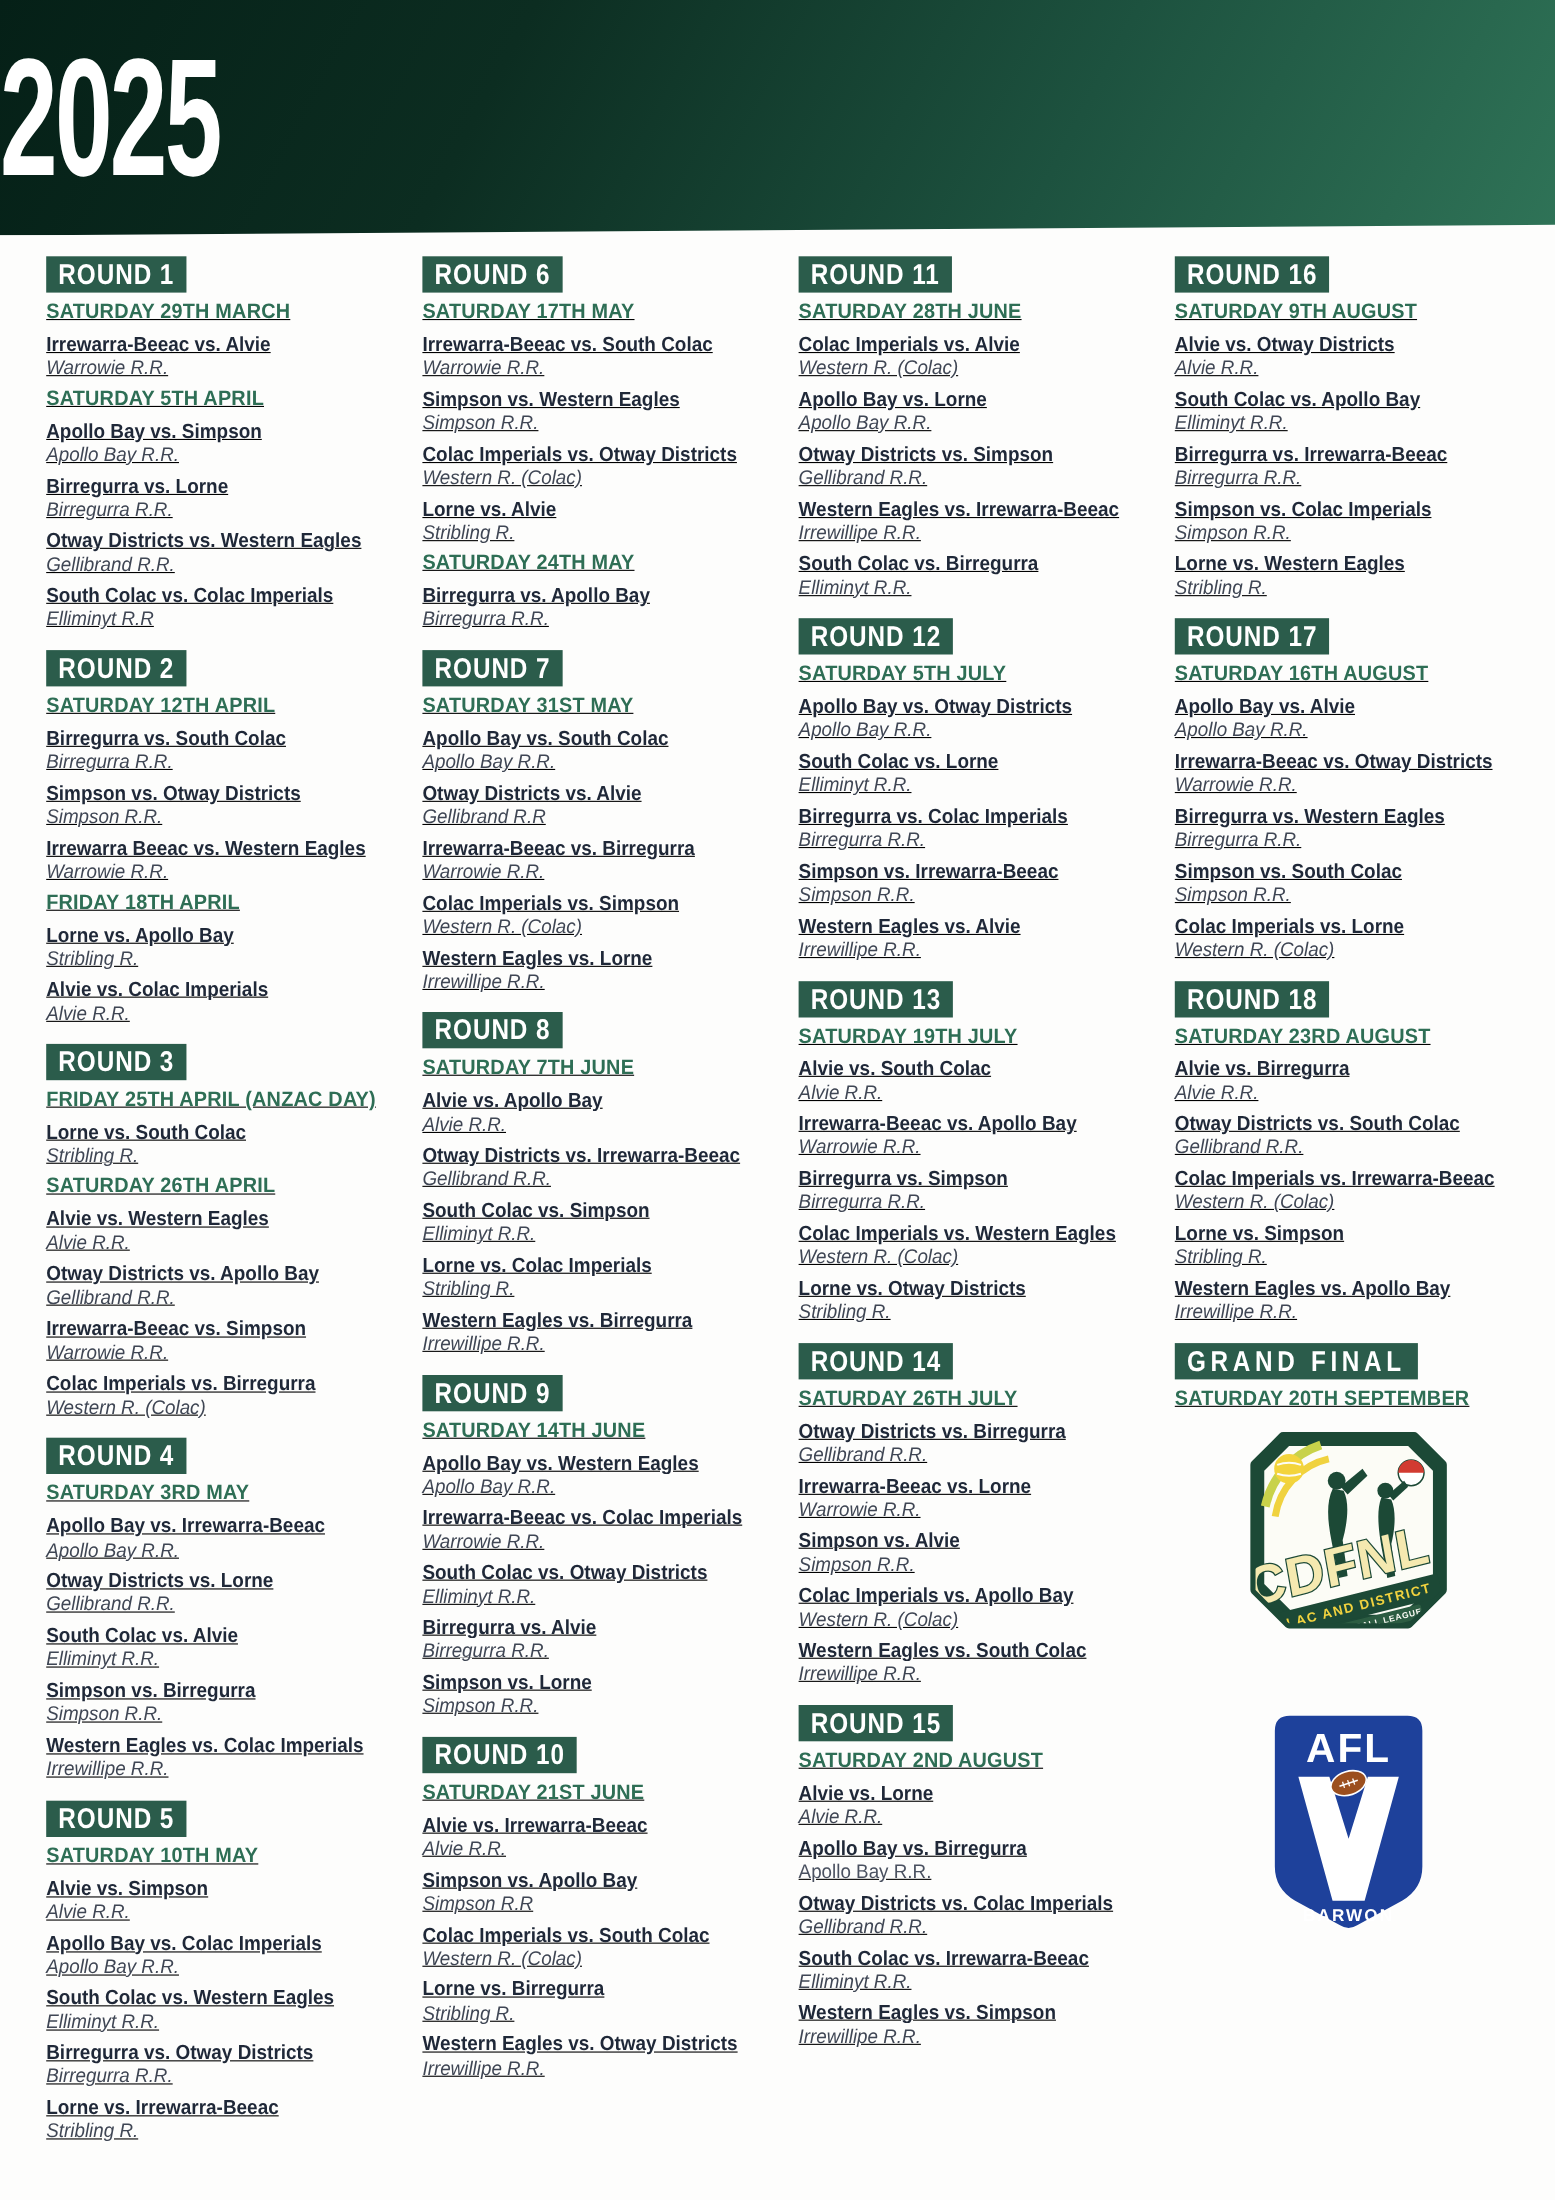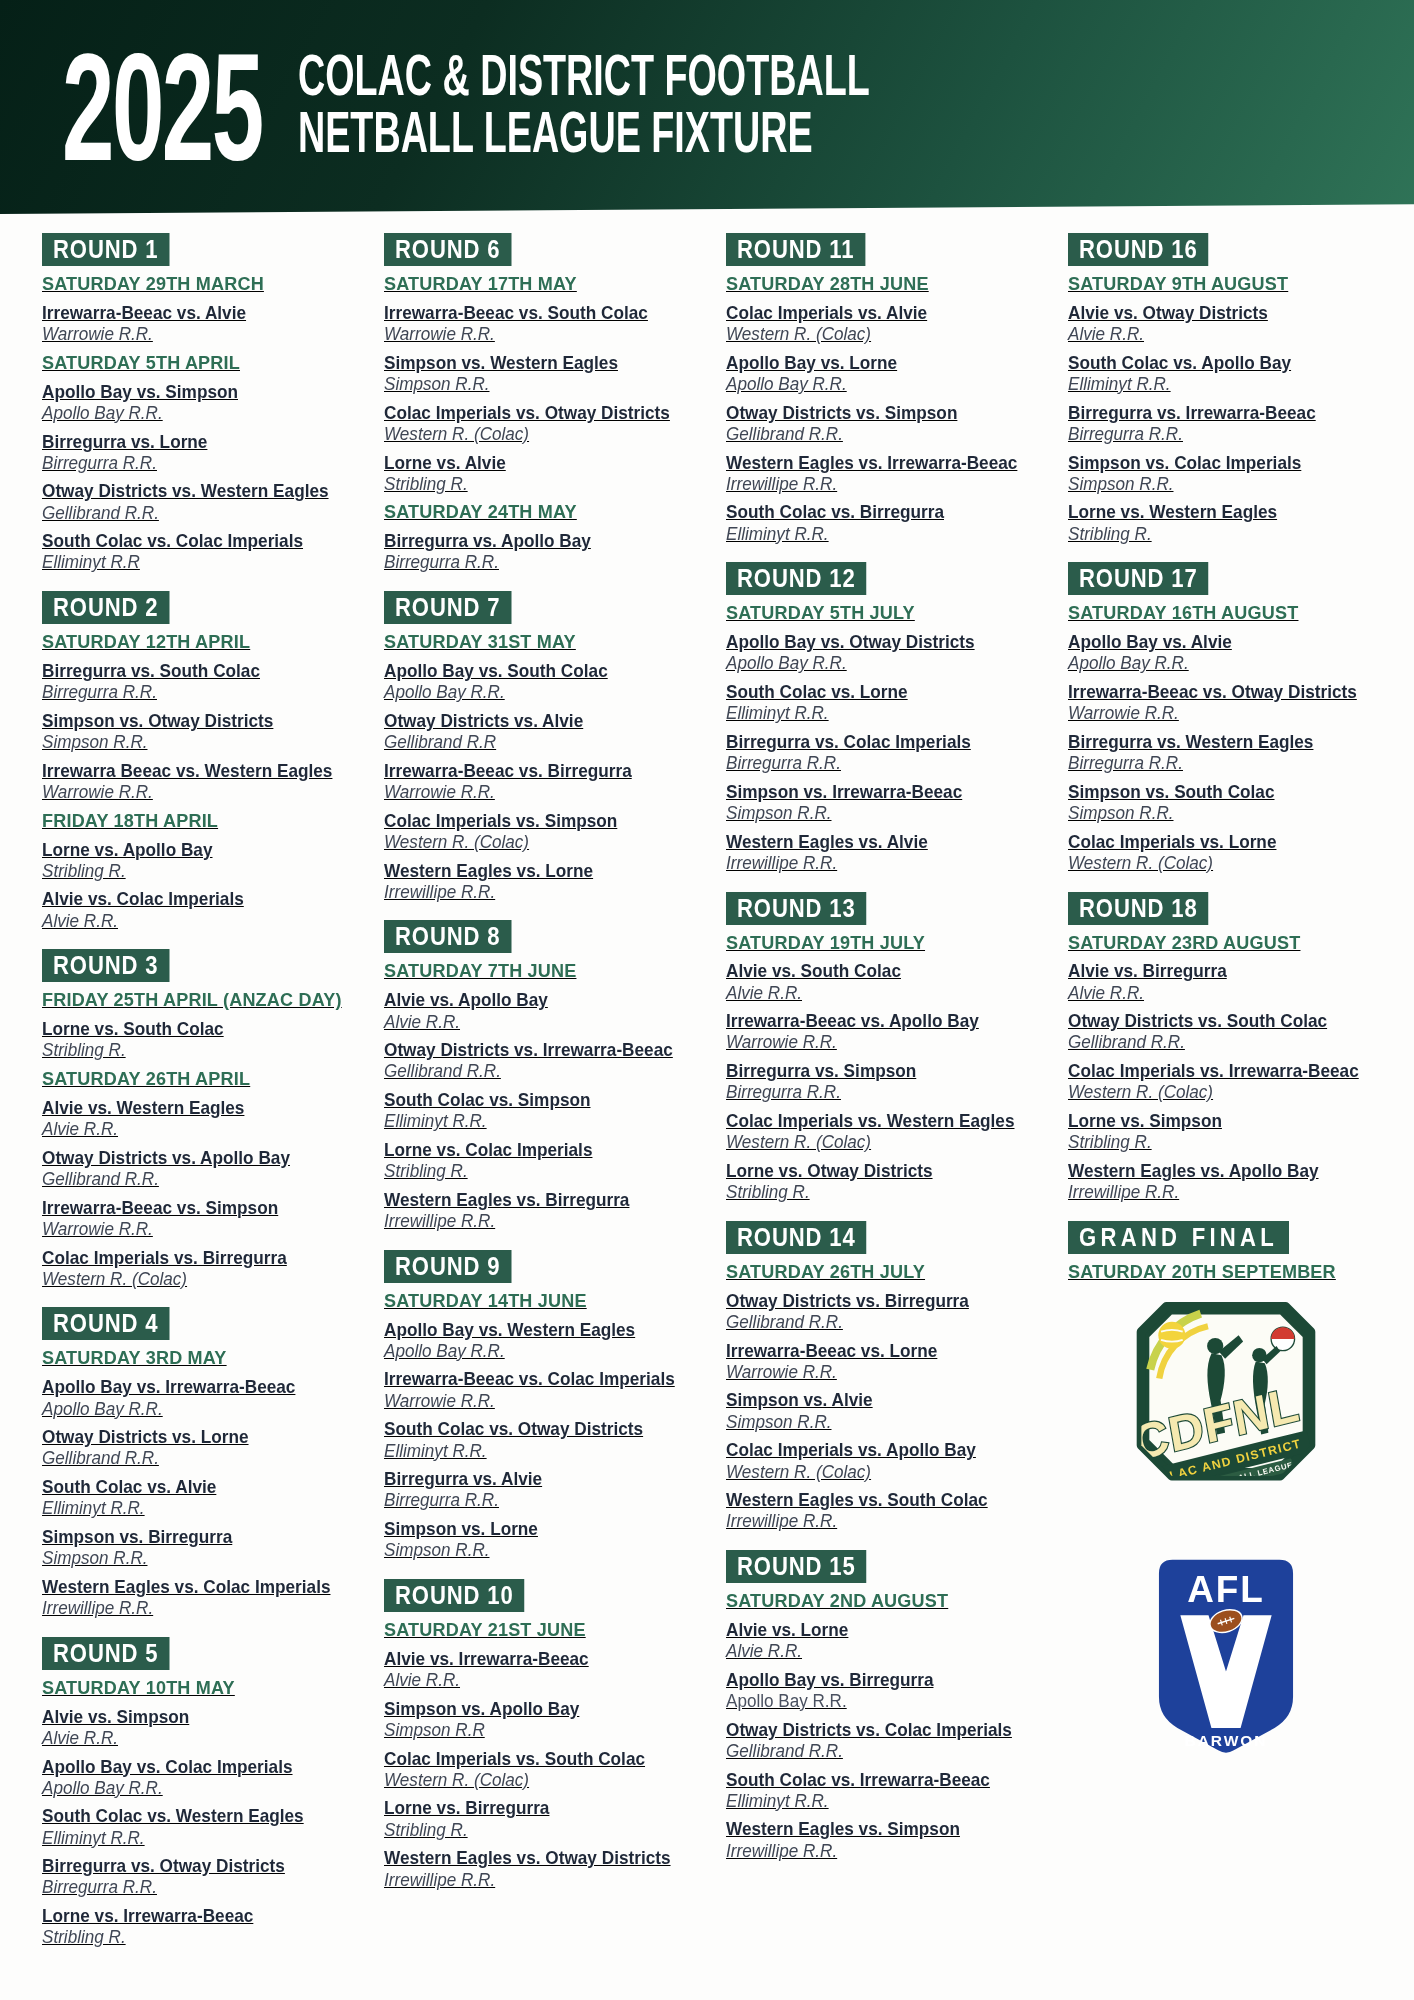--- a/index.html
+++ b/index.html
@@ -1,20 +1,20 @@
 <!DOCTYPE html>
 <html><head>
 <meta charset="utf-8">
 <style>
   html,body{margin:0;padding:0;background:#ffffff;}
   .page{position:relative;width:1414px;height:2000px;margin:0 auto;background:#fdfdfc;
         overflow:hidden;font-family:"Liberation Sans",sans-serif;}
 
   
-  .header{height:214px;display:flex;align-items:center;padding-left:62px;box-sizing:border-box;
+  .header{height:214px;display:flex;align-items:center;box-sizing:border-box;
           background:linear-gradient(118deg,#052017 0%,#0c2d21 32%,#1d523f 68%,#2f7357 100%);
           clip-path:polygon(0 0,100% 0,100% 95.5%,0 100%);}
   .year-box{width:212px;}
   .year{font-size:152px;font-weight:800;color:#fff;line-height:1;letter-spacing:-4px;
         transform:scaleX(0.62);transform-origin:left center;white-space:nowrap;}
   .title-box{margin-left:24px;margin-top:-6px;}
   .title-line{font-size:58px;font-weight:800;color:#fff;line-height:0.98;letter-spacing:0;
         transform:scaleX(0.65);transform-origin:left center;white-space:nowrap;}
 
   
@@ -43,24 +43,20 @@
   svg text{font-family:"Liberation Sans",sans-serif;}
 </style>
 </head>
 <body>
 
 <div class="page">
 
   <div class="header">
     <div class="year-box">
       <div class="year">2025</div>
-    </div>
-    <div class="title-box">
-      <div class="title-line">COLAC &amp; DISTRICT FOOTBALL</div>
-      <div class="title-line">NETBALL LEAGUE FIXTURE</div>
     </div>
   </div>
 
   <div class="content">
     <div class="col">
       <div>
           <section class="round"><div class="badge">ROUND 1</div><div class="date">SATURDAY 29TH MARCH</div><div class="match">Irrewarra-Beeac vs. Alvie</div><div class="venue">Warrowie R.R.</div><div class="date">SATURDAY 5TH APRIL</div><div class="match">Apollo Bay vs. Simpson</div><div class="venue">Apollo Bay R.R.</div><div class="match">Birregurra vs. Lorne</div><div class="venue">Birregurra R.R.</div><div class="match">Otway Districts vs. Western Eagles</div><div class="venue">Gellibrand R.R.</div><div class="match">South Colac vs. Colac Imperials</div><div class="venue">Elliminyt R.R</div></section>
           <section class="round"><div class="badge">ROUND 2</div><div class="date">SATURDAY 12TH APRIL</div><div class="match">Birregurra vs. South Colac</div><div class="venue">Birregurra R.R.</div><div class="match">Simpson vs. Otway Districts</div><div class="venue">Simpson R.R.</div><div class="match">Irrewarra Beeac vs. Western Eagles</div><div class="venue">Warrowie R.R.</div><div class="date">FRIDAY 18TH APRIL</div><div class="match">Lorne vs. Apollo Bay</div><div class="venue">Stribling R.</div><div class="match">Alvie vs. Colac Imperials</div><div class="venue">Alvie R.R.</div></section>
           <section class="round"><div class="badge">ROUND 3</div><div class="date">FRIDAY 25TH APRIL (ANZAC DAY)</div><div class="match">Lorne vs. South Colac</div><div class="venue">Stribling R.</div><div class="date">SATURDAY 26TH APRIL</div><div class="match">Alvie vs. Western Eagles</div><div class="venue">Alvie R.R.</div><div class="match">Otway Districts vs. Apollo Bay</div><div class="venue">Gellibrand R.R.</div><div class="match">Irrewarra-Beeac vs. Simpson</div><div class="venue">Warrowie R.R.</div><div class="match">Colac Imperials vs. Birregurra</div><div class="venue">Western R. (Colac)</div></section>
           <section class="round"><div class="badge">ROUND 4</div><div class="date">SATURDAY 3RD MAY</div><div class="match">Apollo Bay vs. Irrewarra-Beeac</div><div class="venue">Apollo Bay R.R.</div><div class="match">Otway Districts vs. Lorne</div><div class="venue">Gellibrand R.R.</div><div class="match">South Colac vs. Alvie</div><div class="venue">Elliminyt R.R.</div><div class="match">Simpson vs. Birregurra</div><div class="venue">Simpson R.R.</div><div class="match">Western Eagles vs. Colac Imperials</div><div class="venue">Irrewillipe R.R.</div></section>

